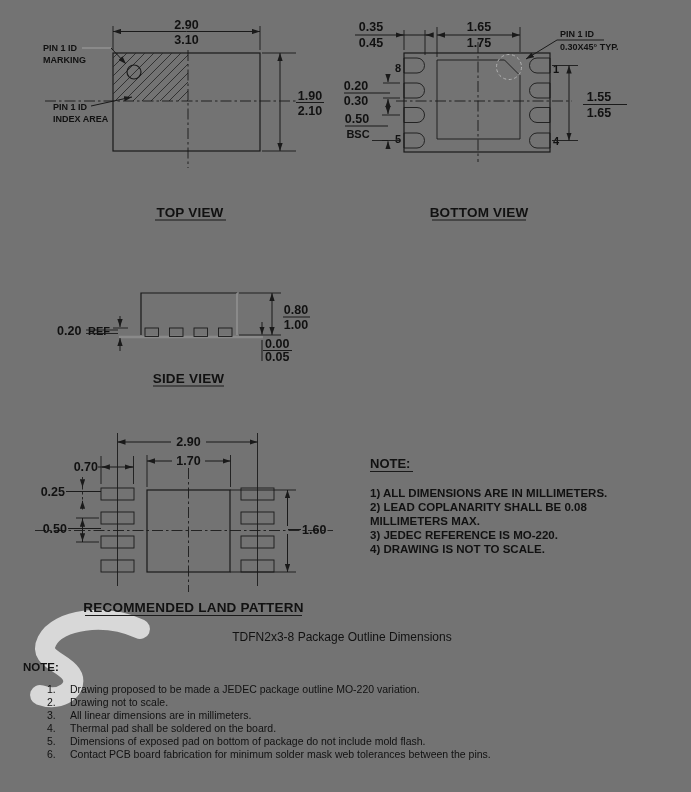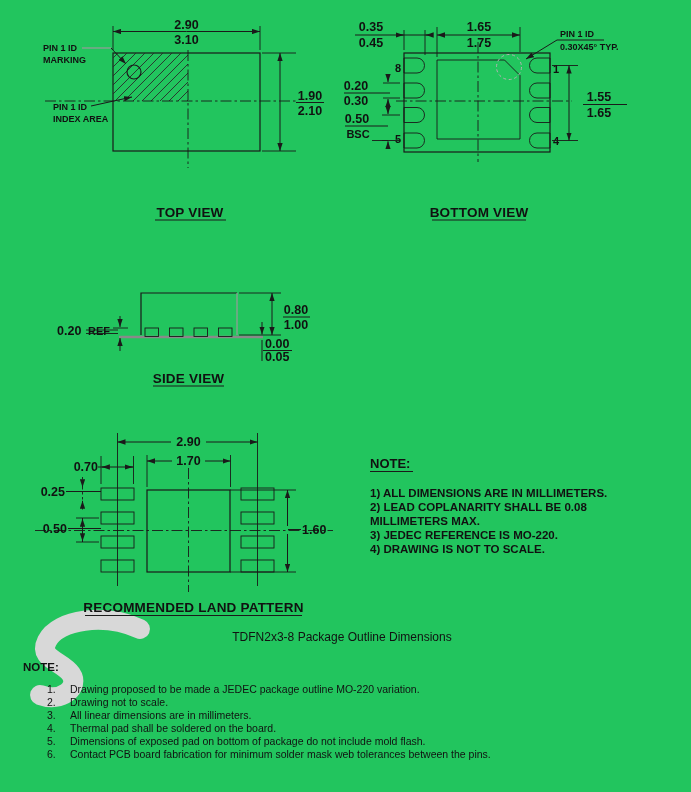--- a/index.html
+++ b/index.html
@@ -1,16 +1,16 @@
 <!DOCTYPE html>
 <html><head>
 <meta charset="utf-8">
 <style>
   html,body{margin:0;padding:0;background:#ffffff;}
-  .page{position:relative;width:691px;height:792px;background:#22c55e;overflow:hidden;}
+  .page{position:relative;width:691px;height:792px;background:#737373;overflow:hidden;}
   svg{display:block;}
   svg text{font-family:"Liberation Sans","DejaVu Sans",sans-serif;fill:#111;}
   .dt{font-size:12.5px;font-weight:bold;}          
   .dts{font-size:11px;font-weight:bold;}           
   .lbl{font-size:9px;font-weight:bold;}            
   .pn{font-size:11px;font-weight:bold;}            
   .vt{font-size:13.5px;font-weight:bold;letter-spacing:.2px;} 
   .nh{font-size:13px;font-weight:bold;}            
   .nl{font-size:11.5px;font-weight:bold;}          
   .doct{font-size:12px;}                           

